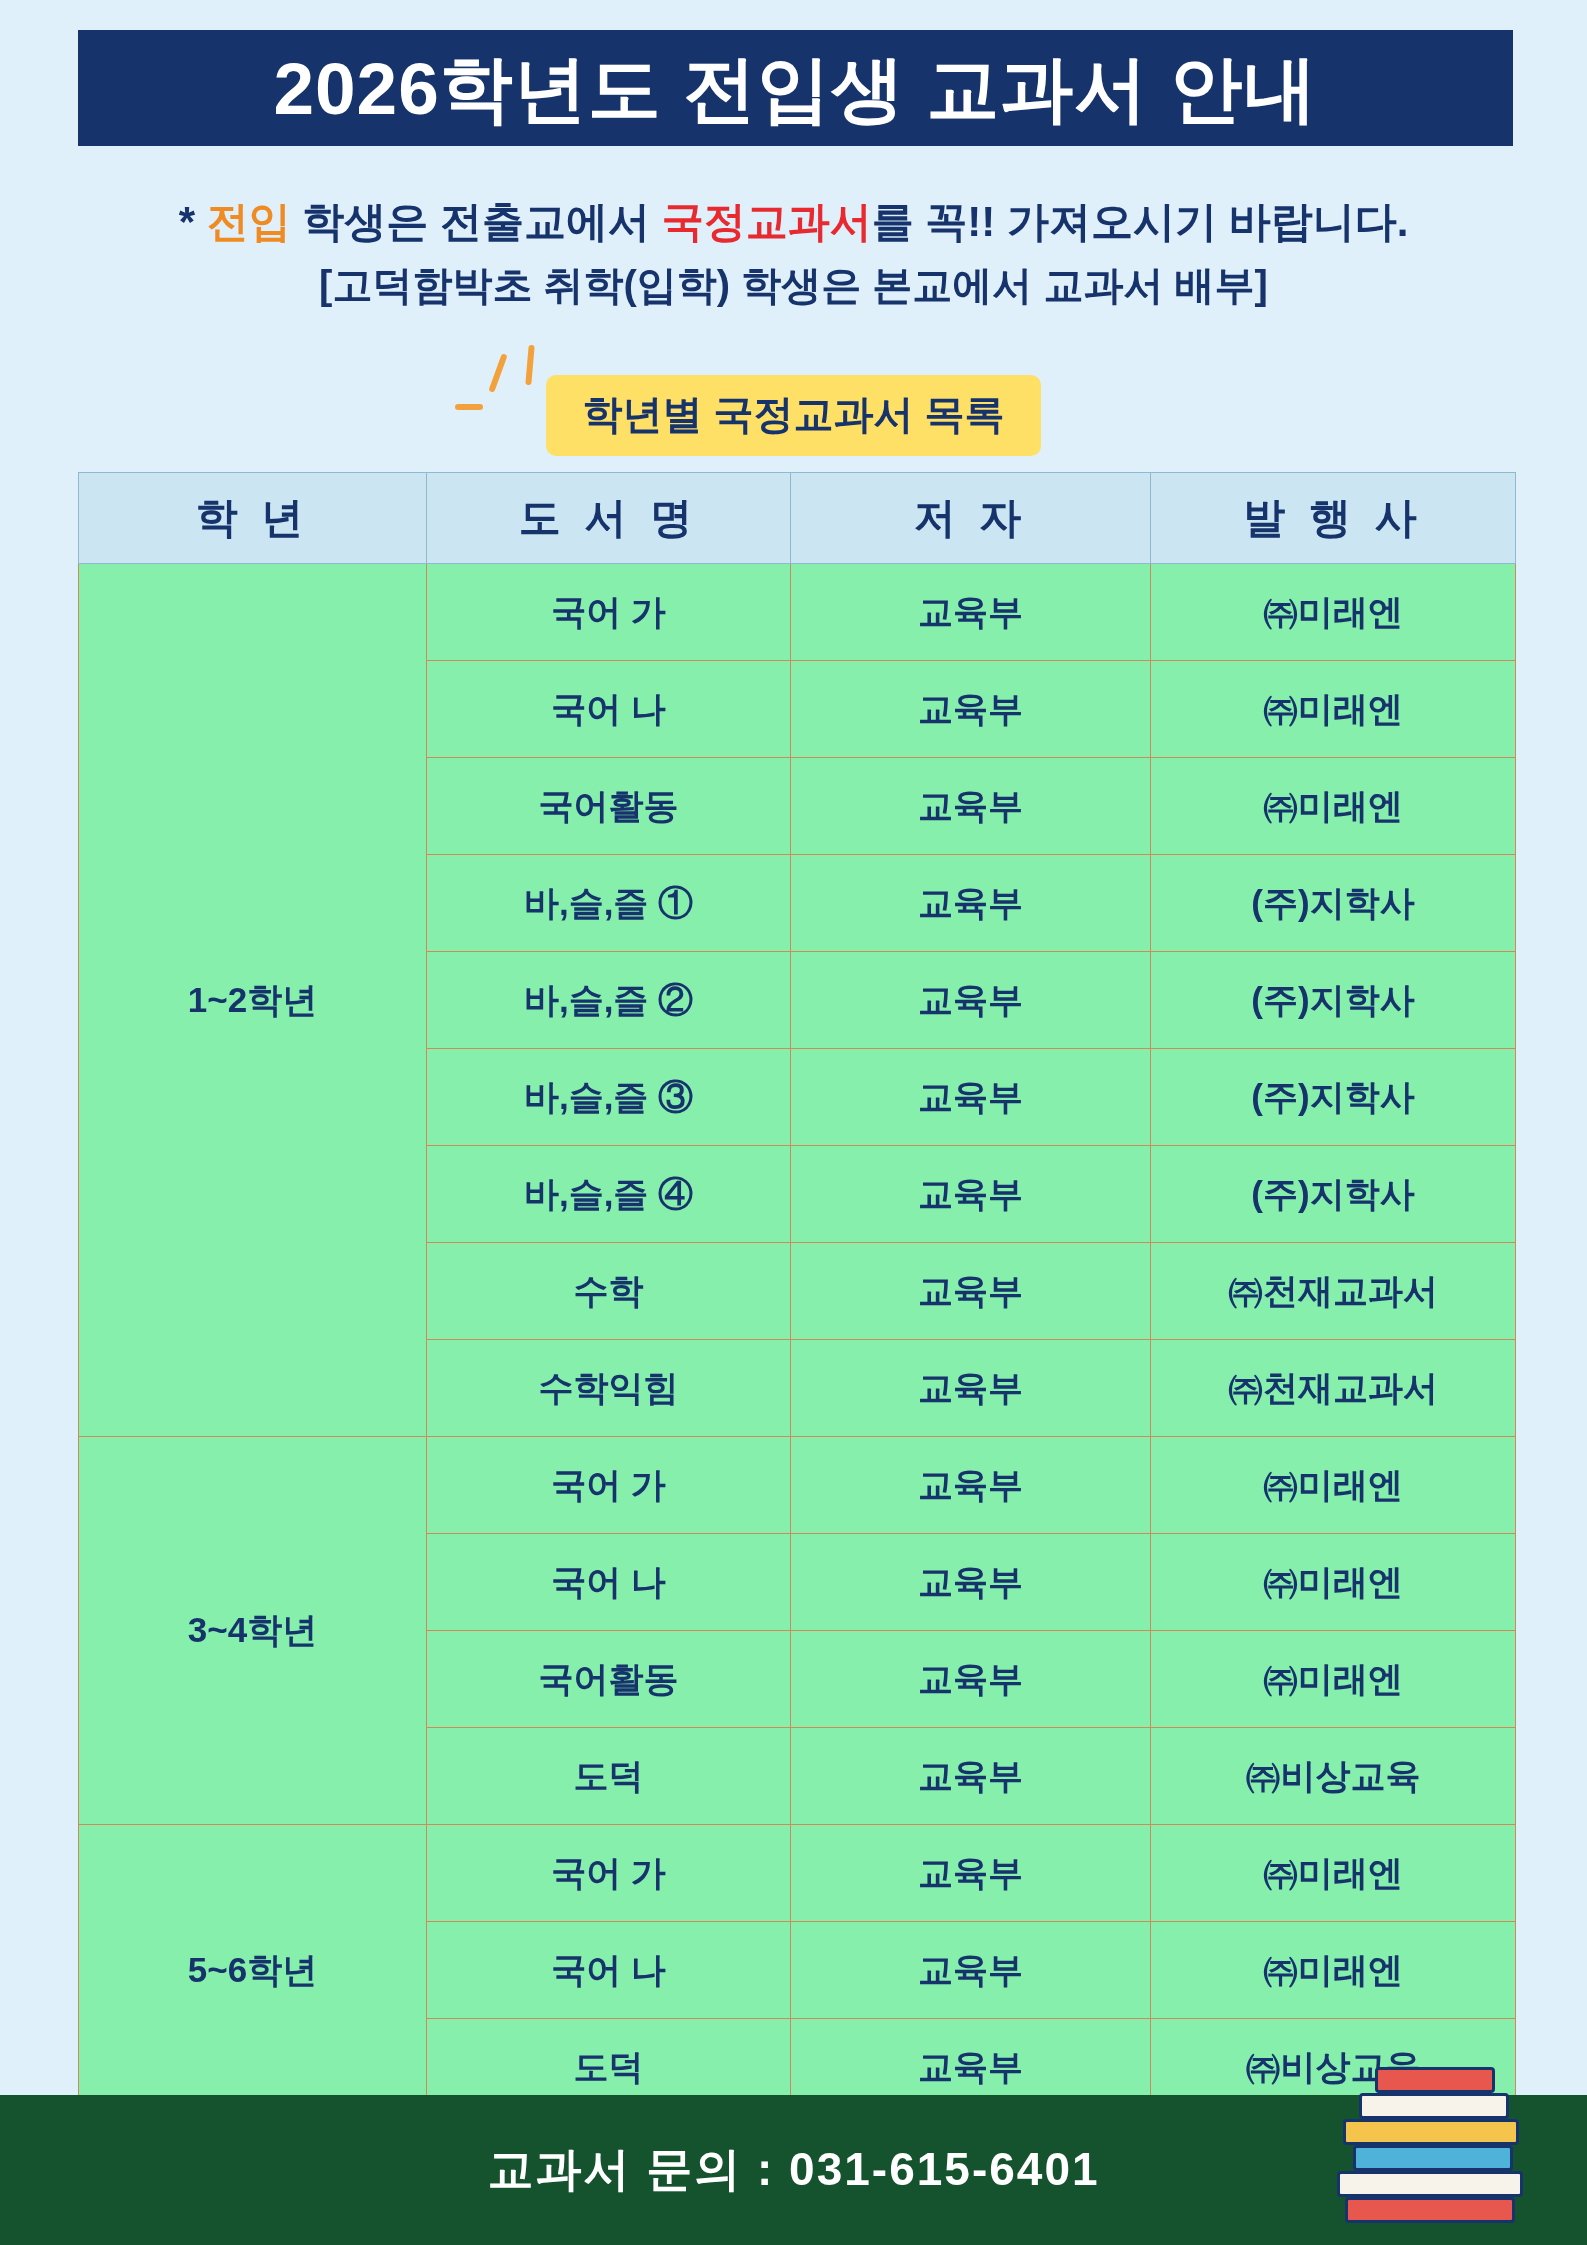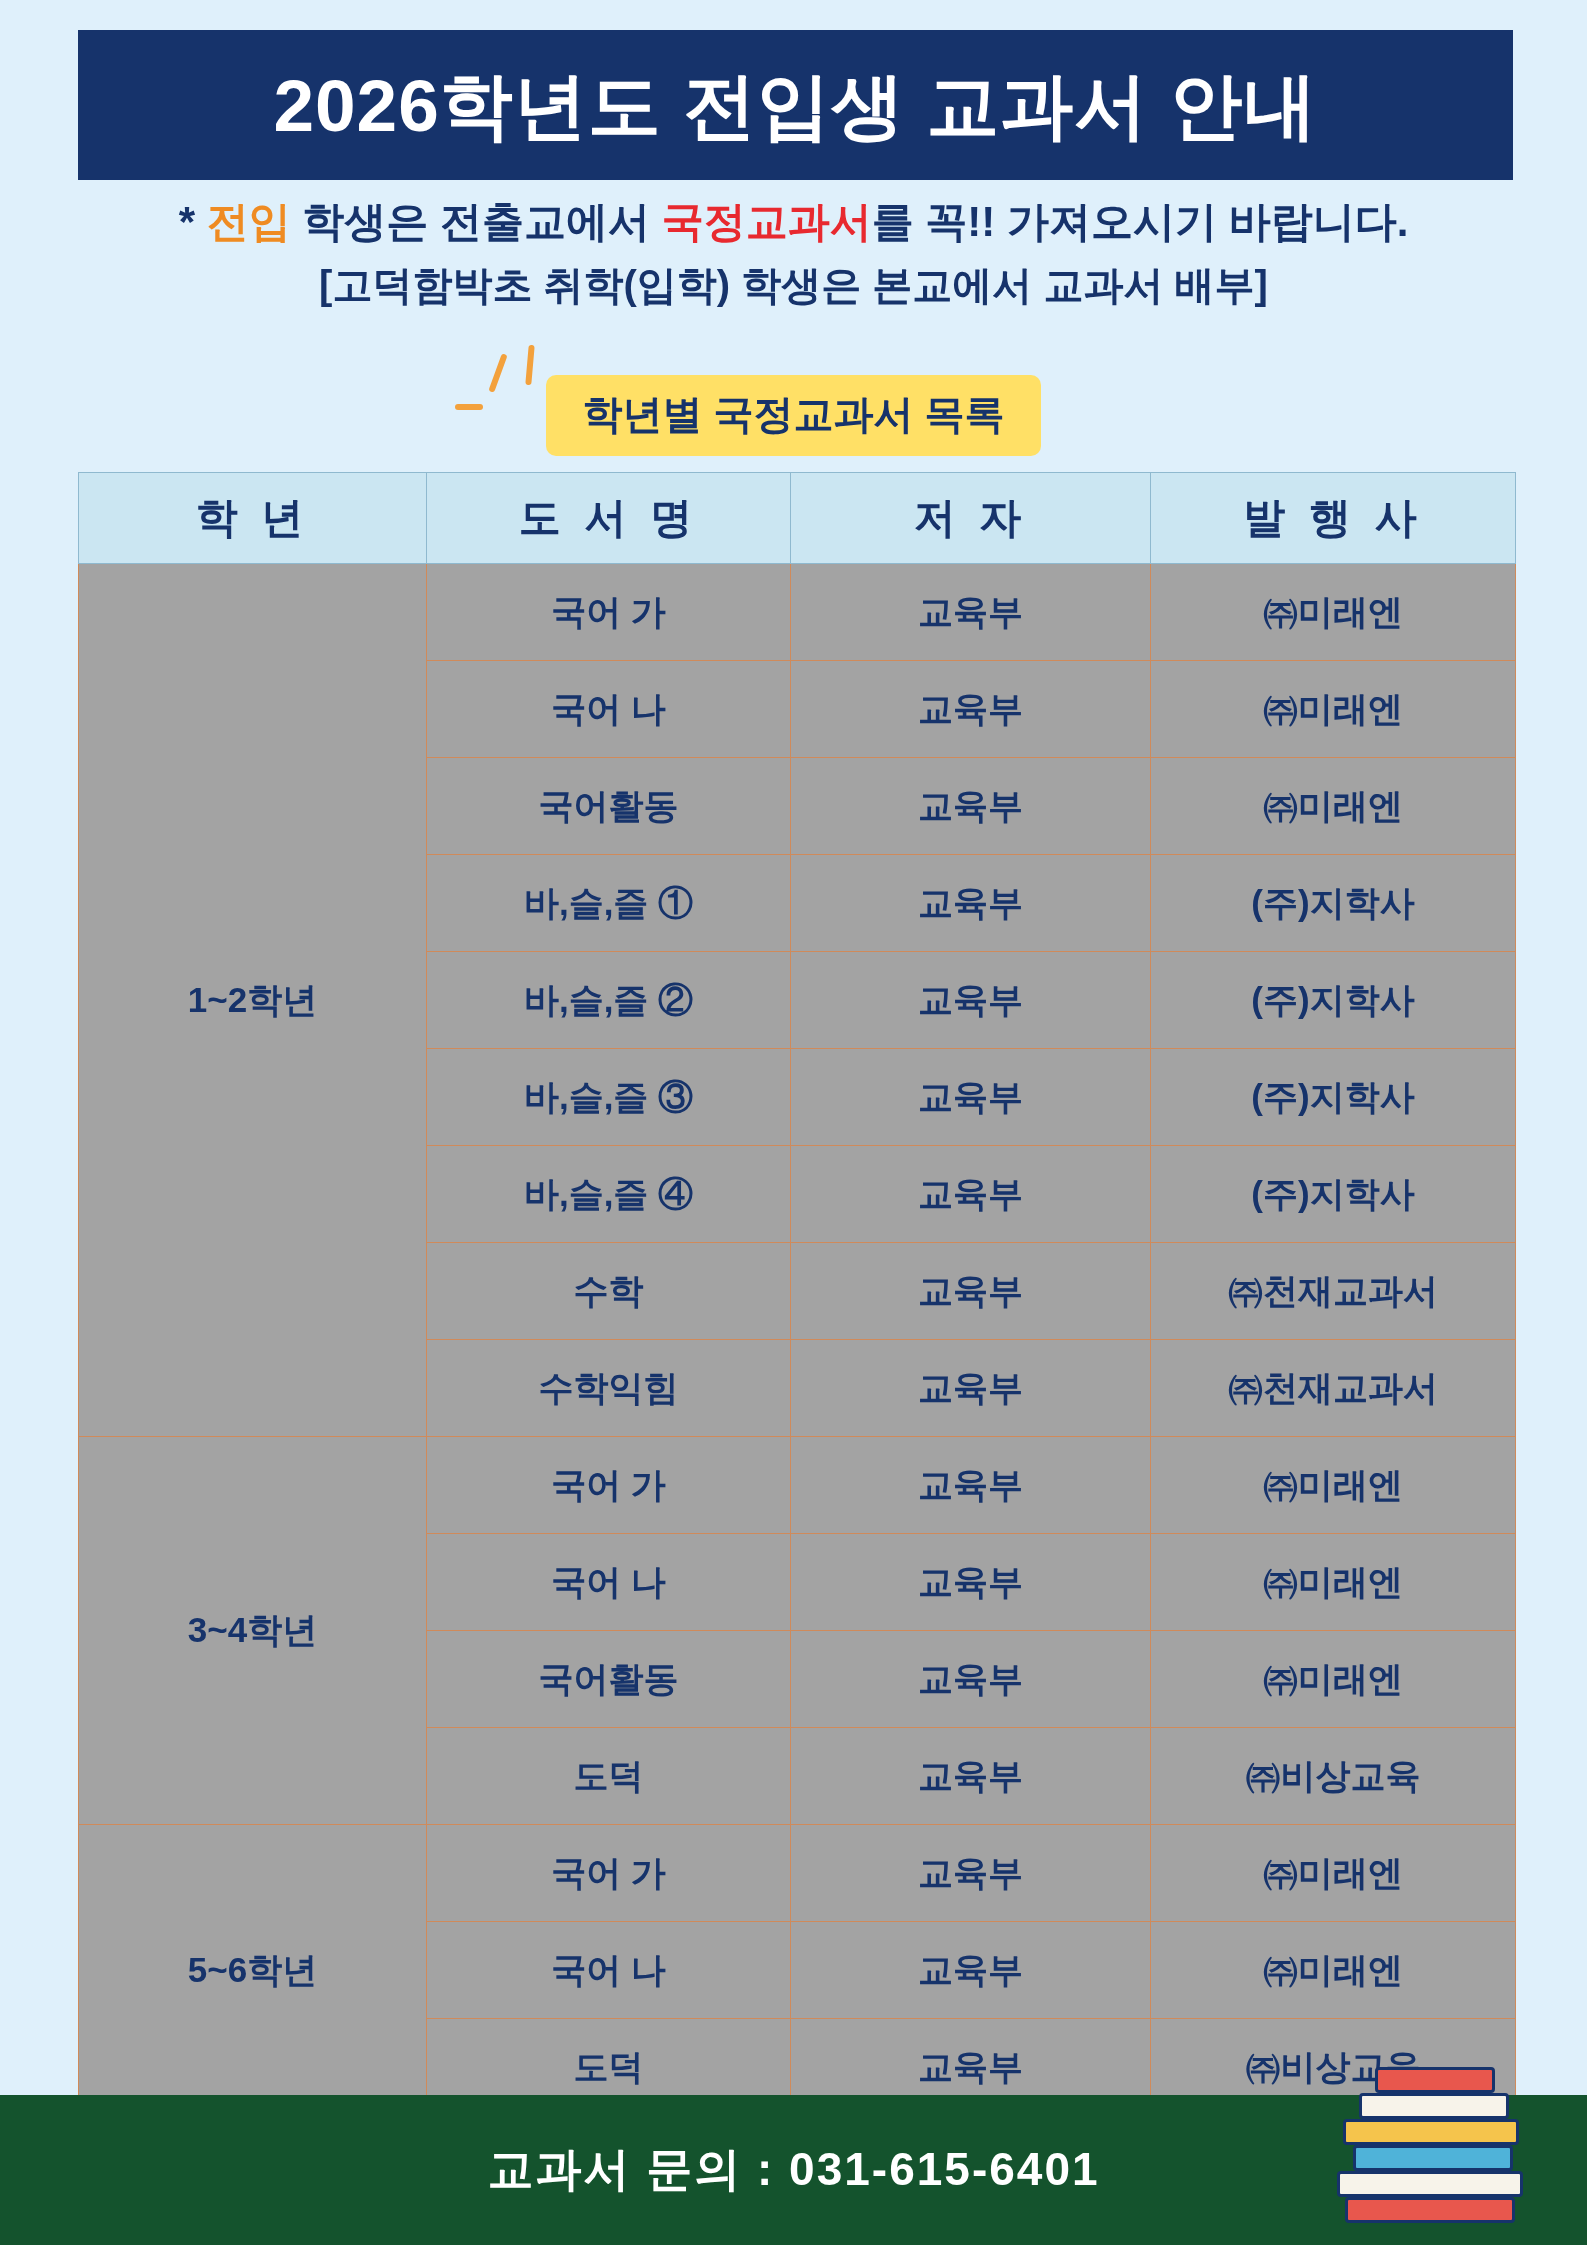--- a/index.html
+++ b/index.html
@@ -22,21 +22,21 @@
     box-sizing: border-box;
     padding: 0;
   }
 
   
   .title-bar {
     position: absolute;
     left: 78px;
     top: 30px;
     width: 1435px;
-    height: 150px;
+    height: 116px;
     background: #16336b;
     display: flex;
     align-items: center;
     justify-content: center;
   }
   .title-bar .title-text {
     color: #ffffff;
     font-size: 73px;
     font-weight: bold;
     letter-spacing: 1px;
@@ -121,21 +121,21 @@
     font-weight: bold;
   }
   table.book-table thead th {
     background: #cbe6f2;
     font-size: 42px;
     height: 88px;
     letter-spacing: 6px;
     border-color: #8fb9cf;
   }
   table.book-table tbody td {
-    background: #a3a3a3;
+    background: #86efac;
     font-size: 35px;
     height: 94px;
   }
   td.grade-cell {
     font-size: 36px;
     letter-spacing: 0px;
   }
   col.c-grade { width: 348px; }
   col.c-book  { width: 364px; }
   col.c-author{ width: 360px; }

